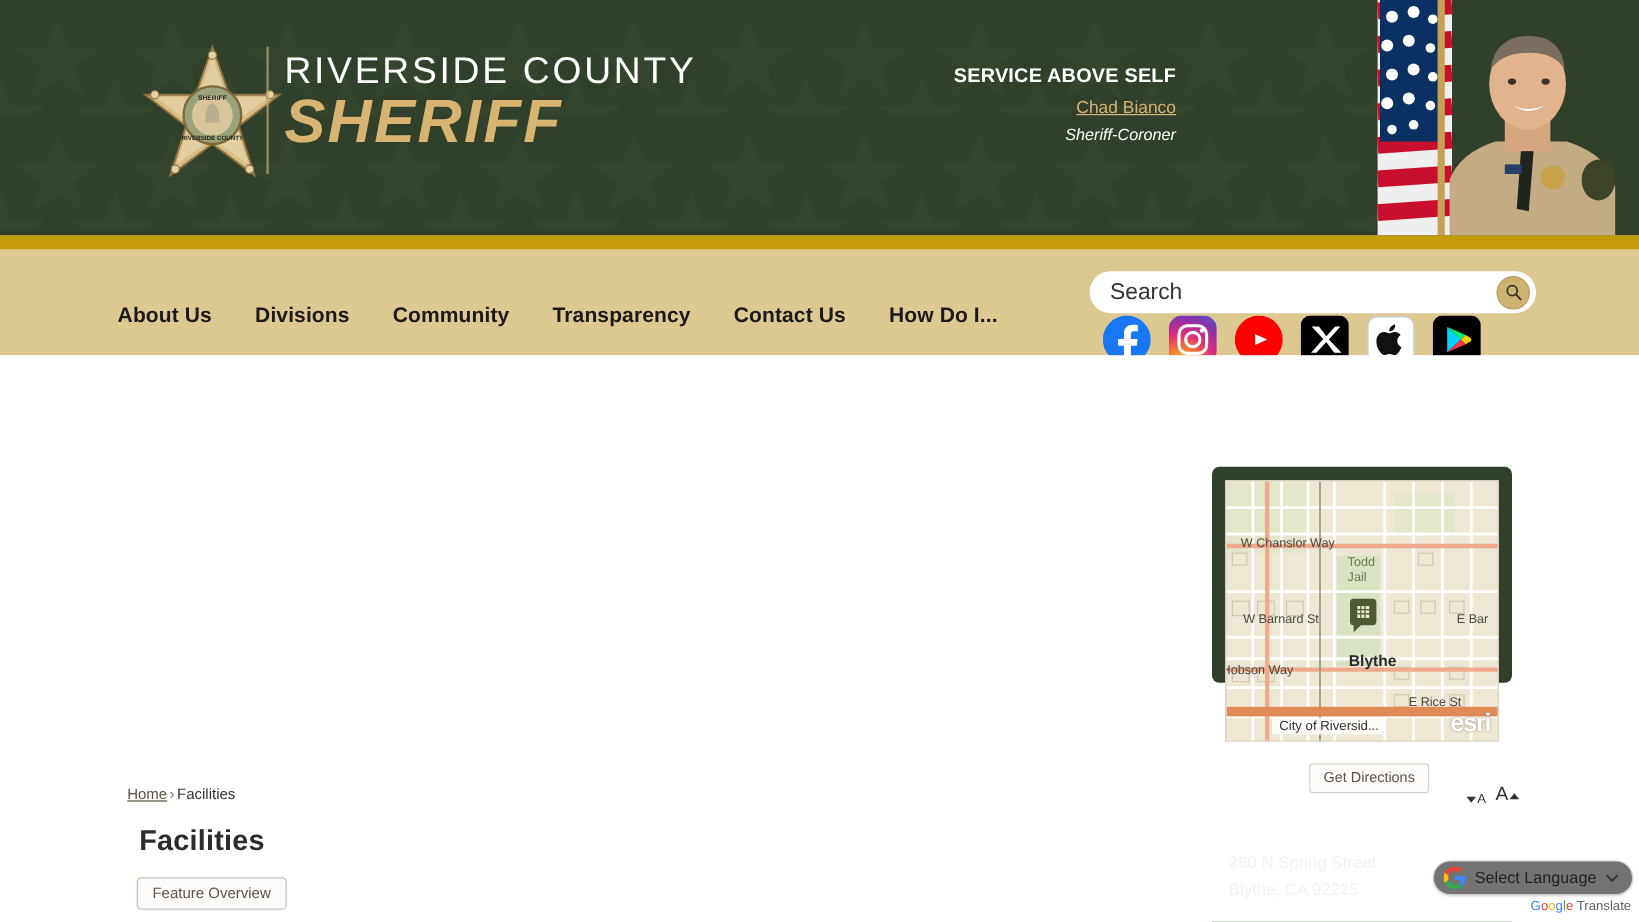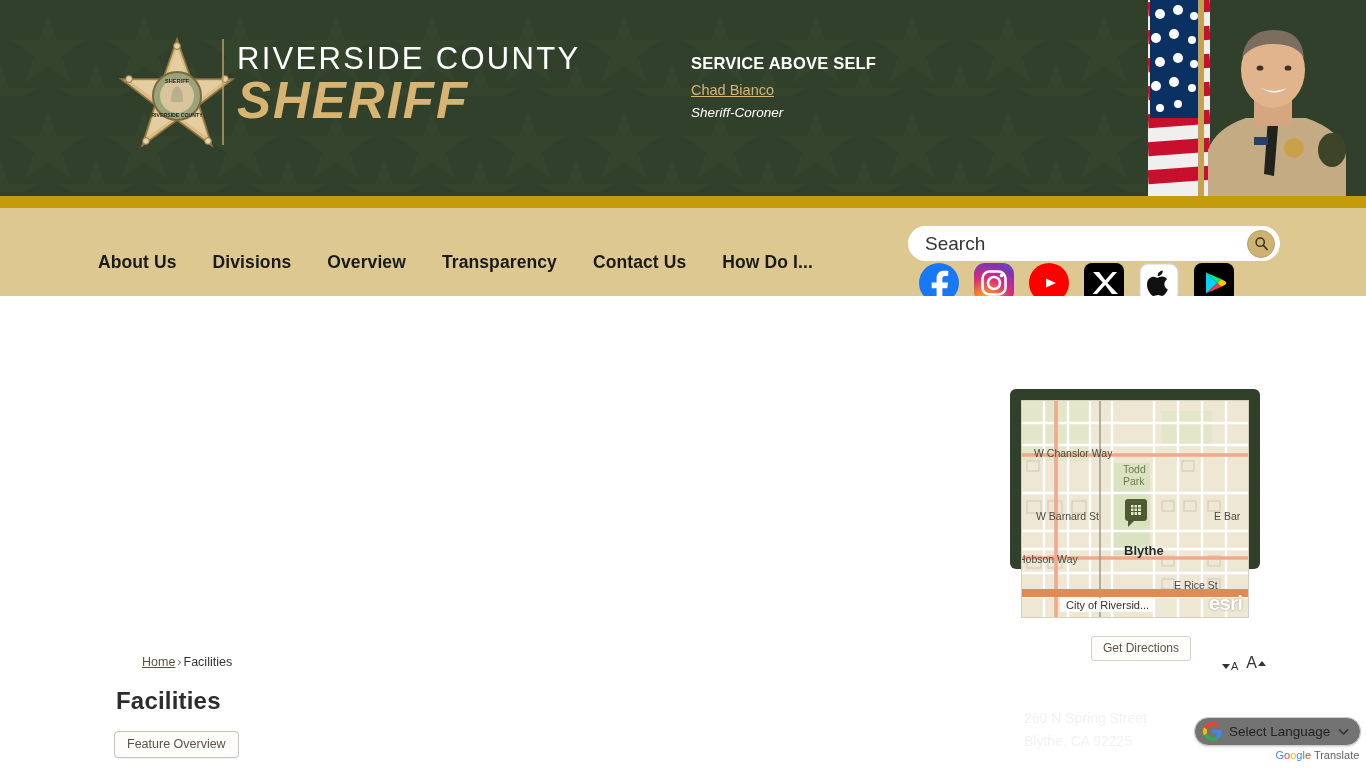--- a/index.html
+++ b/index.html
@@ -59,21 +59,22 @@
     font-style: italic;
     letter-spacing: 2px;
     color: #d8b473;
     line-height: 54px;
     margin-top: -2px;
   }
 
   
   .motto {
     position: absolute;
-    right: 375px; top: 52px;
+    right: 386px; top: 52px;
+    text-align: right;
     width: 300px;
   }
   .motto-title {
     color: #ffffff;
     font-size: 16.5px;
     font-weight: bold;
     letter-spacing: .2px;
     line-height: 22px;
   }
   .motto-name {
@@ -173,21 +174,20 @@
     position: relative;
     width: 1366px;
     height: 464px;
     background: #ffffff;
   }
   .breadcrumb {
     position: absolute;
     left: 106px; top: 359px;
     font-size: 12.5px;
     color: #333;
-    margin-left: 36px;
   }
   .breadcrumb a {
     color: #5c5240;
     text-decoration: underline;
     cursor: pointer;
   }
   .breadcrumb .sep { color: #777; margin: 0 2px; }
 
   .fontsize-ctl {
     position: absolute;
@@ -450,21 +450,21 @@
     </div>
   </div>
 </div>
 
 <div class="gold-stripe"></div>
 
 <div class="navbar">
   <div class="nav-links">
     <div class="nav-link">About Us</div>
     <div class="nav-link">Divisions</div>
-    <div class="nav-link">Overview</div>
+    <div class="nav-link">Community</div>
     <div class="nav-link">Transparency</div>
     <div class="nav-link">Contact Us</div>
     <div class="nav-link">How Do I...</div>
   </div>
 </div>
 
 <div class="search-box">
   <input class="search-input" type="text" value="" placeholder="Search" style="">
   <div class="search-btn">
     <svg width="15" height="15" viewBox="0 0 16 16">
@@ -593,21 +593,21 @@
       </g>
       <g stroke="#9a9a8c" stroke-width="1.5" fill="none">
         <path d="M78 0 V218"></path>
       </g>
 
       <rect x="0" y="188" width="228" height="8" fill="#e08a58"></rect>
     </svg>
 
     <div class="map-label" style="left:12px; top:46px;">W Chanslor Way</div>
     <div class="map-label" style="left:101px; top:62px; color:#6d7a4d;">Todd</div>
-    <div class="map-label" style="left:101px; top:74px; color:#6d7a4d;">Park</div>
+    <div class="map-label" style="left:101px; top:74px; color:#6d7a4d;">Jail</div>
     <div class="map-label" style="left:14px; top:109px;text-align:center;">W Barnard St</div>
     <div class="map-label" style="left:192px; top:109px;">E Bar</div>
     <div class="map-label" style="left:-4px; top:152px;text-align:right;">Hobson Way</div>
     <div class="map-label" style="left:152px; top:178px;">E Rice St</div>
     <div class="map-city" style="left:102px; top:142px;">Blythe</div>
 
     <div class="map-pin" style="left:103px; top:98px;">
       <svg width="14" height="14" viewBox="0 0 14 14">
         <rect x="1.5" y="1.5" width="11" height="11" fill="#e9e7c8" stroke="#4e5a32"></rect>
         <g stroke="#4e5a32" stroke-width="1">

